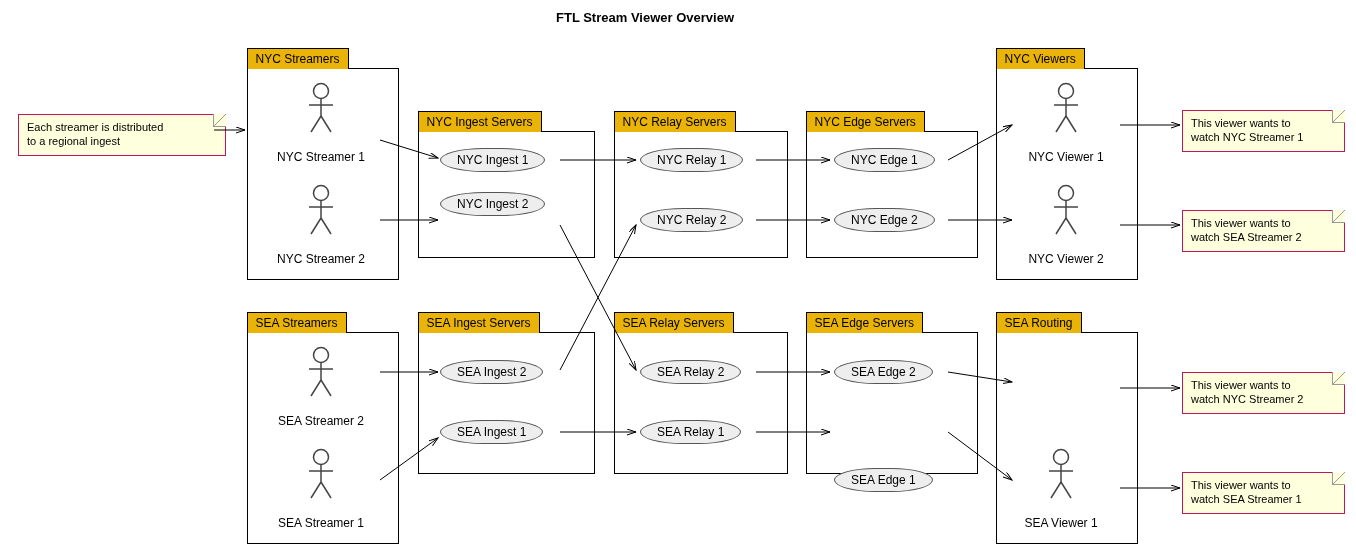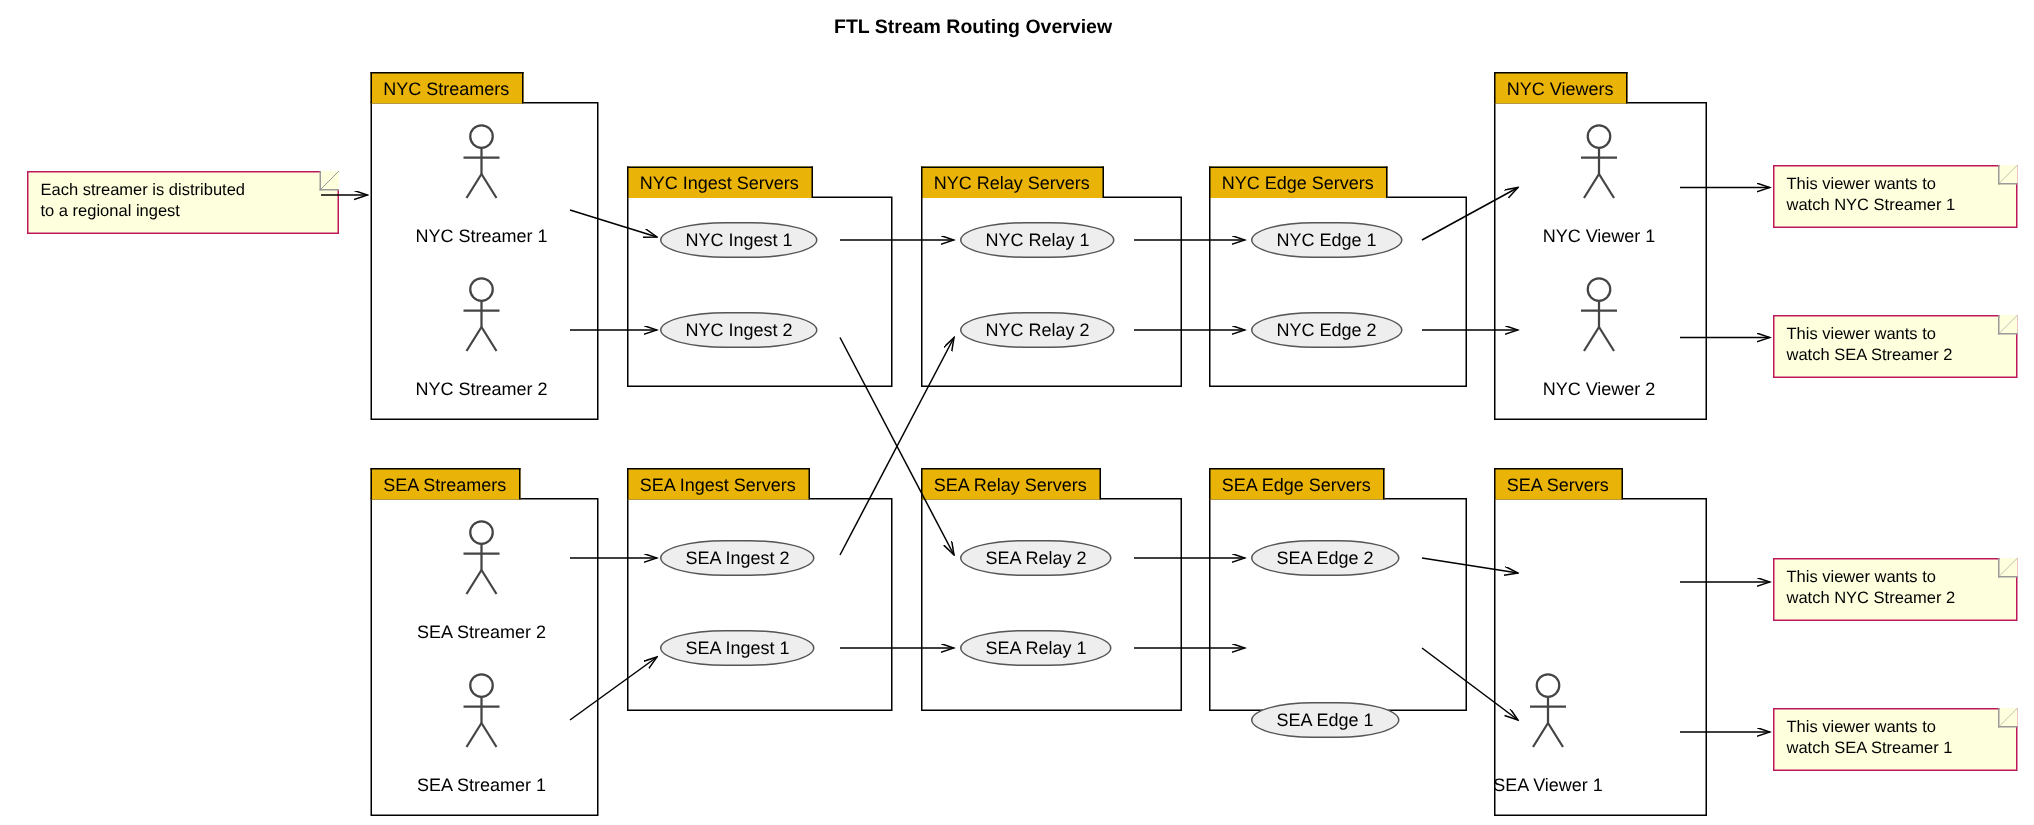--- a/index.html
+++ b/index.html
@@ -13,21 +13,21 @@
   .node{position:absolute;border:1.5px solid #555;background:#eee;border-radius:50%/60%;padding:4px 16px;font-size:12px;white-space:nowrap;}
   .note{position:absolute;background:#feffdd;border:1px solid #be185d;font-size:11px;padding:6px 8px;line-height:1.25;}
   .note .fold{position:absolute;top:-1px;right:-1px;width:12px;height:12px;background:linear-gradient(135deg,#feffdd 0 48%,#999 50%,#feffdd 52% 100%);border-left:1px solid #999;border-bottom:1px solid #999;}
   svg.wires{position:absolute;top:0;left:0;}
 </style>
 </head>
 <body>
 
 <div class="canvas">
 
-  <div class="title" style="left:556px;top:10px;">FTL Stream Routing Overview</div>
+  <div class="title" style="left:556px;top:10px;">FTL Stream Viewer Overview</div>
 
   <div class="pkg" style="left:247px;top:68px;width:150px;height:210px;">
     <div class="tab">NYC Streamers</div>
   </div>
   <div class="pkg" style="left:418px;top:131px;width:175px;height:125px;">
     <div class="tab">NYC Ingest Servers</div>
   </div>
   <div class="pkg" style="left:614px;top:131px;width:172px;height:125px;">
     <div class="tab">NYC Relay Servers</div>
   </div>
@@ -44,21 +44,21 @@
   <div class="pkg" style="left:418px;top:332px;width:175px;height:140px;">
     <div class="tab">SEA Ingest Servers</div>
   </div>
   <div class="pkg" style="left:614px;top:332px;width:172px;height:140px;">
     <div class="tab">SEA Relay Servers</div>
   </div>
   <div class="pkg" style="left:806px;top:332px;width:170px;height:140px;">
     <div class="tab">SEA Edge Servers</div>
   </div>
   <div class="pkg" style="left:996px;top:332px;width:140px;height:210px;">
-    <div class="tab">SEA Servers</div>
+    <div class="tab">SEA Routing</div>
   </div>
 
   <div class="actor" style="left:261px;top:82px;">
     <svg width="40" height="52">
         <circle cx="20" cy="9" r="7.5" fill="none" stroke="#444" stroke-width="1.5"></circle>
         <line x1="20" y1="17" x2="20" y2="34" stroke="#444" stroke-width="1.5"></line>
         <line x1="8" y1="23" x2="32" y2="23" stroke="#444" stroke-width="1.5"></line>
         <line x1="20" y1="34" x2="10" y2="50" stroke="#444" stroke-width="1.5"></line>
         <line x1="20" y1="34" x2="30" y2="50" stroke="#444" stroke-width="1.5"></line>
       </svg>
@@ -110,33 +110,33 @@
     <svg width="40" height="52">
         <circle cx="20" cy="9" r="7.5" fill="none" stroke="#444" stroke-width="1.5"></circle>
         <line x1="20" y1="17" x2="20" y2="34" stroke="#444" stroke-width="1.5"></line>
         <line x1="8" y1="23" x2="32" y2="23" stroke="#444" stroke-width="1.5"></line>
         <line x1="20" y1="34" x2="10" y2="50" stroke="#444" stroke-width="1.5"></line>
         <line x1="20" y1="34" x2="30" y2="50" stroke="#444" stroke-width="1.5"></line>
       </svg>
     <div class="lbl">NYC Viewer 2</div>
   </div>
 
-  <div class="actor" style="left:972px;top:448px;">
+  <div class="actor" style="left:1001px;top:448px;">
     <svg width="40" height="52">
         <circle cx="20" cy="9" r="7.5" fill="none" stroke="#444" stroke-width="1.5"></circle>
         <line x1="20" y1="17" x2="20" y2="34" stroke="#444" stroke-width="1.5"></line>
         <line x1="8" y1="23" x2="32" y2="23" stroke="#444" stroke-width="1.5"></line>
         <line x1="20" y1="34" x2="10" y2="50" stroke="#444" stroke-width="1.5"></line>
         <line x1="20" y1="34" x2="30" y2="50" stroke="#444" stroke-width="1.5"></line>
       </svg>
     <div class="lbl">SEA Viewer 1</div>
   </div>
 
   <div class="node" style="left:440px;top:148px;">NYC Ingest 1</div>
-  <div class="node" style="left:440px;top:208px;">NYC Ingest 2</div>
+  <div class="node" style="left:440px;top:192px;">NYC Ingest 2</div>
   <div class="node" style="left:640px;top:148px;">NYC Relay 1</div>
   <div class="node" style="left:640px;top:208px;">NYC Relay 2</div>
   <div class="node" style="left:834px;top:148px;">NYC Edge 1</div>
   <div class="node" style="left:834px;top:208px;">NYC Edge 2</div>
 
   <div class="node" style="left:440px;top:360px;">SEA Ingest 2</div>
   <div class="node" style="left:440px;top:420px;">SEA Ingest 1</div>
   <div class="node" style="left:640px;top:360px;">SEA Relay 2</div>
   <div class="node" style="left:640px;top:420px;">SEA Relay 1</div>
   <div class="node" style="left:834px;top:360px;">SEA Edge 2</div>

